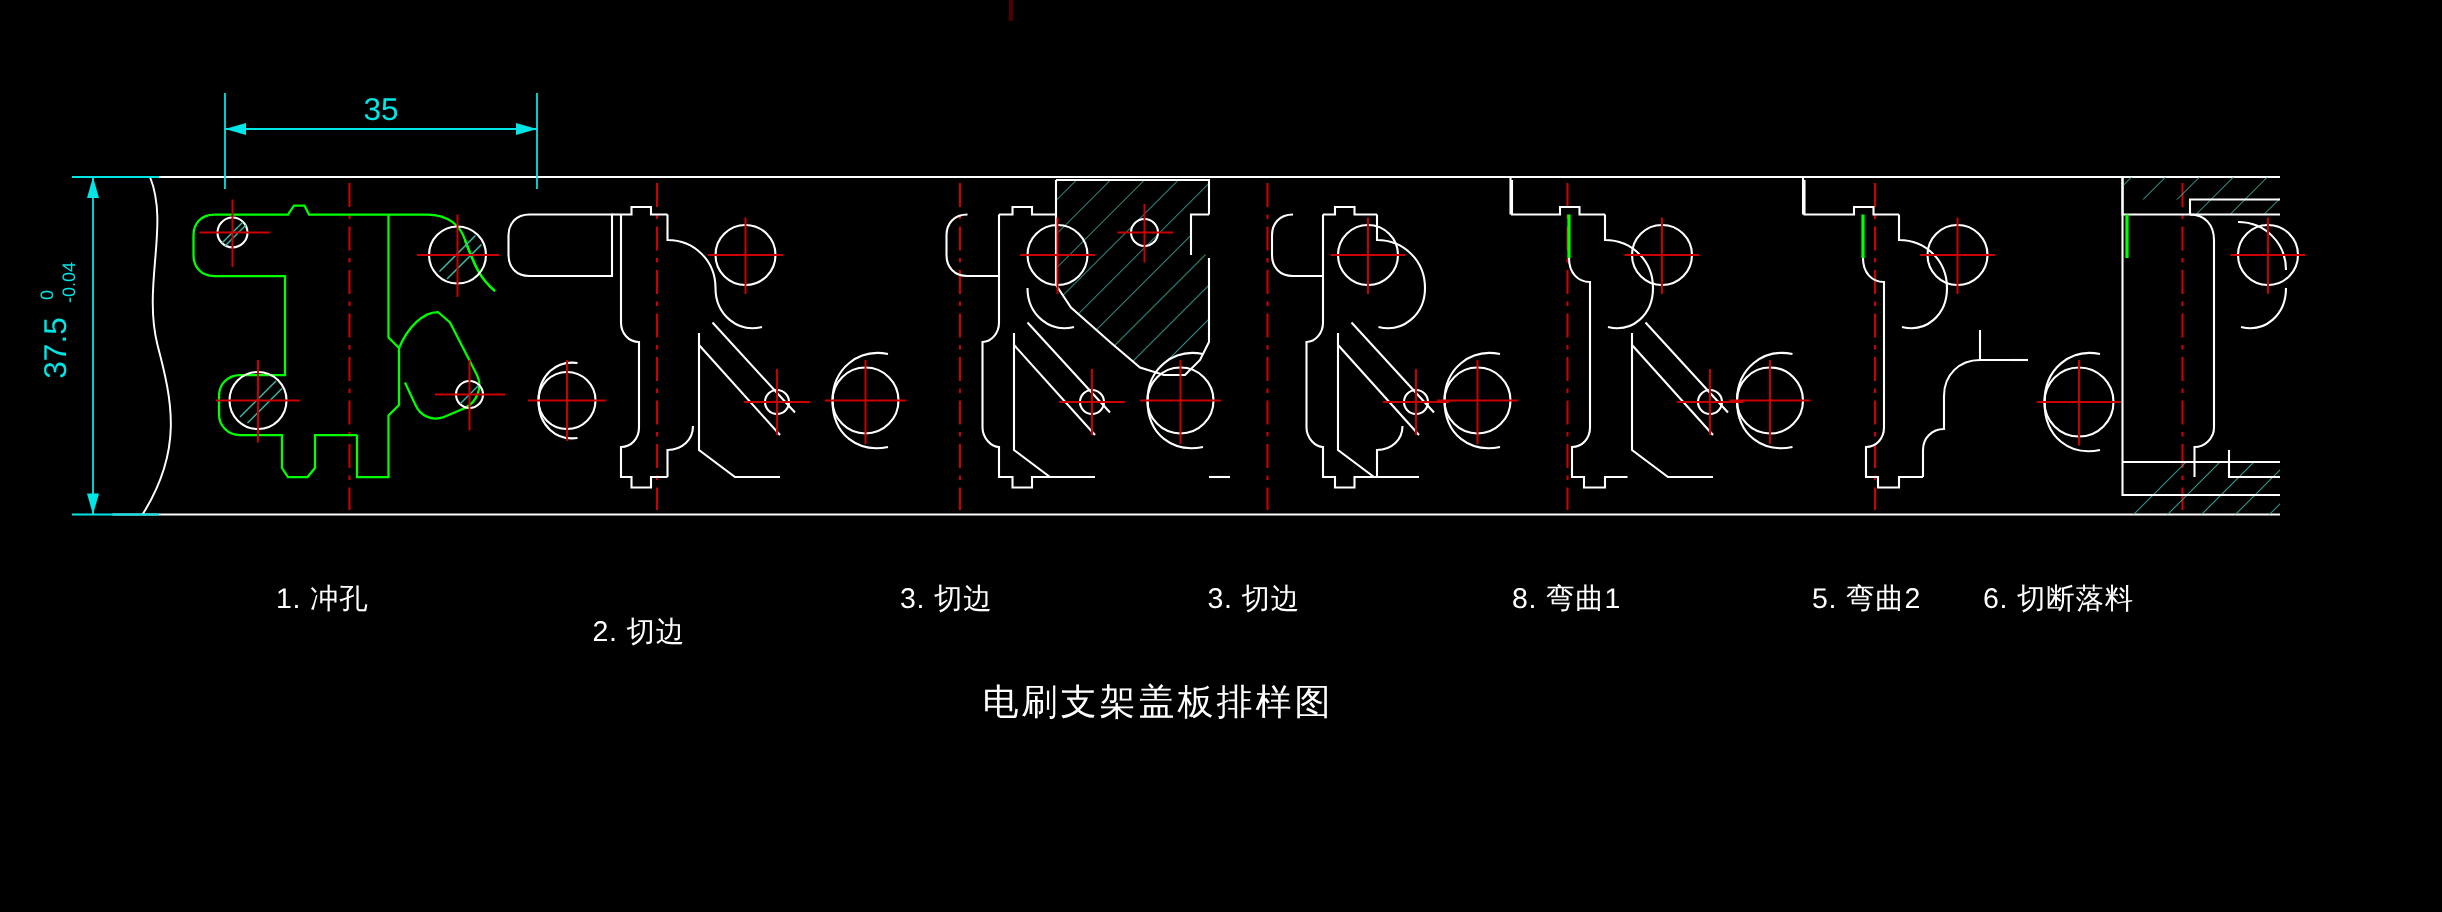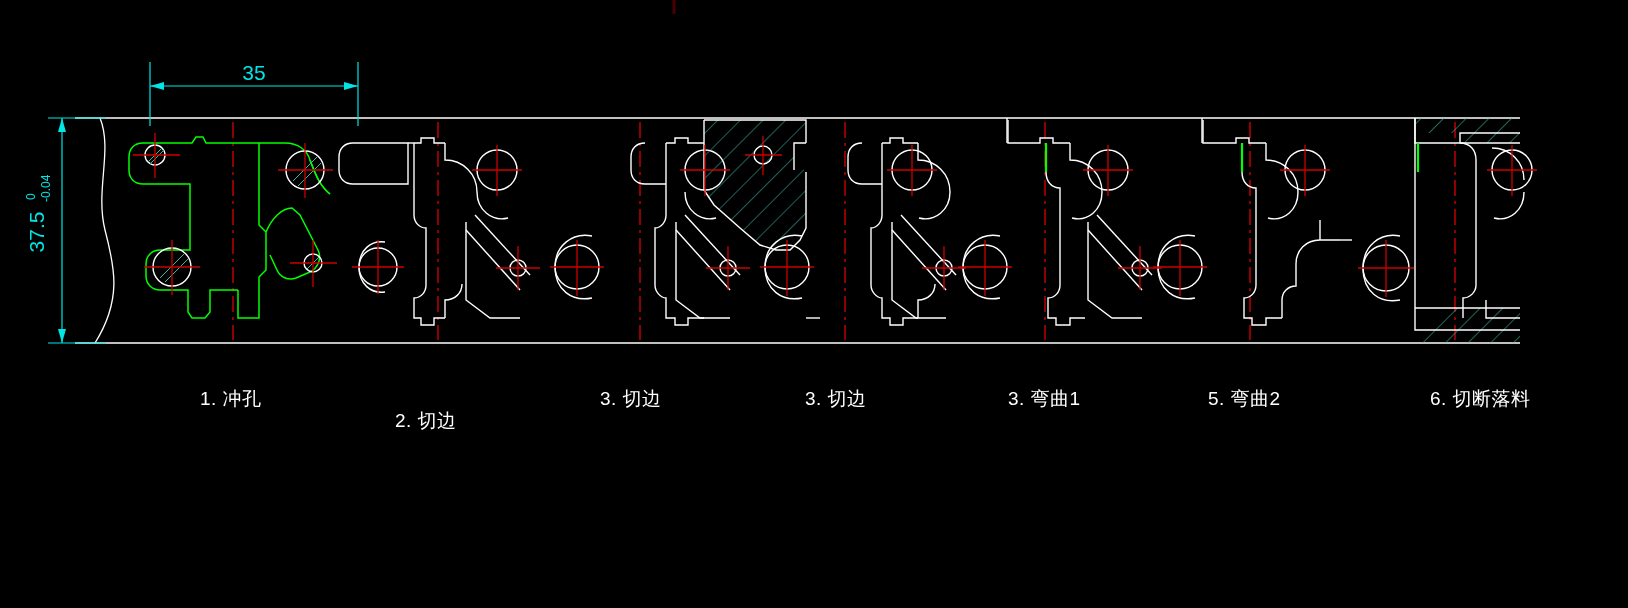--- a/index.html
+++ b/index.html
@@ -319,22 +319,23 @@
         <text class="dim-text" x="30" y="6" font-size="12" text-anchor="start">-0.04</text>
       </g>
     </g>
 
     <g>
       <path d="M4,596 L14,586 M4,586 L14,596 M16,592 L22,592" stroke="#cccccc" stroke-width="1.2" fill="none"></path>
     </g>
     <line x1="674" y1="0" x2="674" y2="14" stroke="#4a0000" stroke-width="3"></line>
   </svg>
 
-  <div class="station-label" style="left:200px; top:386px;">1. 冲孔</div>
+  <div class="station-label" style="left:184px; top:386px;">1. 冲孔</div>
   <div class="station-label" style="left:395px; top:408px;">2. 切边</div>
   <div class="station-label" style="left:600px; top:386px;">3. 切边</div>
   <div class="station-label" style="left:805px; top:386px;">3. 切边</div>
-  <div class="station-label" style="left:1008px; top:386px;">3. 弯曲1</div>
+  <div class="station-label" style="left:1008px; top:386px;">8. 弯曲1</div>
   <div class="station-label" style="left:1208px; top:386px;text-align:right;">5. 弯曲2</div>
-  <div class="station-label" style="left:1430px; top:386px;">6. 切断落料</div>
-
+  <div class="station-label" style="left:1322px; top:386px;">6. 切断落料</div>
+
+  <div id="drawing-title" style="left:655px; top:452px;">电刷支架盖板排样图</div>
 
 </div>
 
 </body></html>

